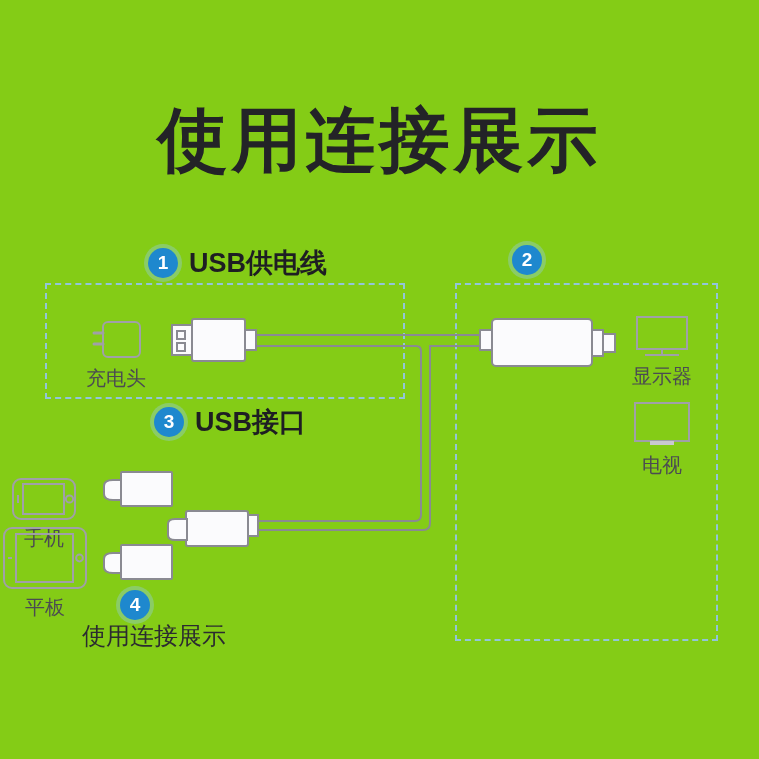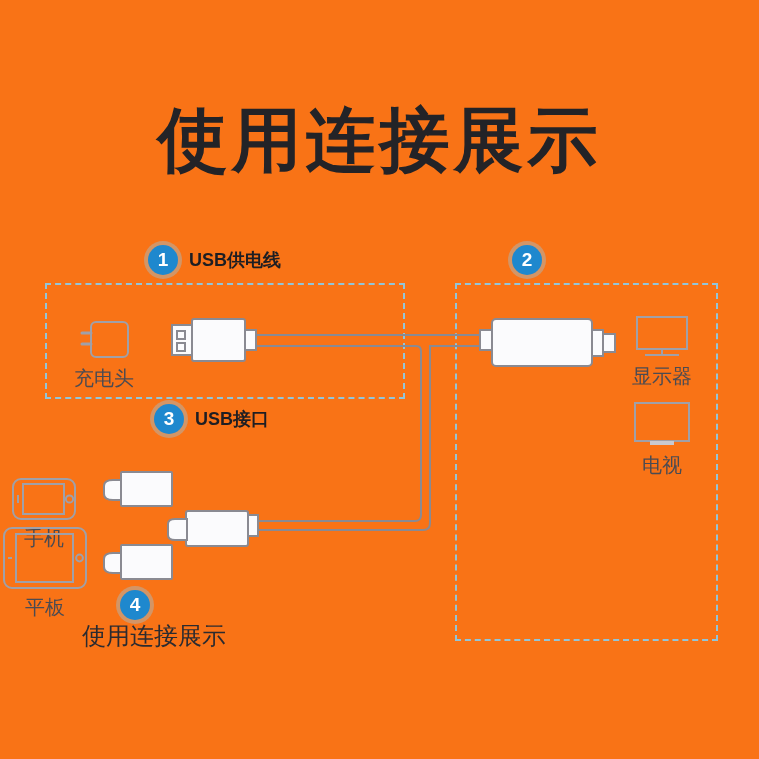--- a/index.html
+++ b/index.html
@@ -1,50 +1,50 @@
 <!DOCTYPE html>
 <html><head>
 <meta charset="utf-8">
 <style>
   html,body { margin:0; padding:0; }
   .canvas {
     position:relative; width:759px; height:759px;
-    background:#f97316; overflow:hidden;
+    background:#84cc16; overflow:hidden;
     font-family:"Liberation Sans","DejaVu Sans",sans-serif;
   }
   .title {
     position:absolute; top:94px; left:0; width:100%;
     text-align:center; font-size:70px; font-weight:900;
     color:#232327; letter-spacing:4px; white-space:nowrap;
   }
   .dashed-box { position:absolute; border:2px dashed #92c5da; }
   .box-left  { left:45px;  top:283px; width:356px; height:112px; }
   .box-right { left:455px; top:283px; width:259px; height:354px; }
 
   .step { position:absolute; display:flex; align-items:center; gap:11px; }
   .badge {
     width:30px; height:30px; border-radius:50%;
     background:#1e88ce; color:#ffffff;
     font-size:19px; font-weight:700;
     display:flex; align-items:center; justify-content:center;
     box-shadow:0 0 0 4px rgba(150,205,235,0.38);
   }
-  .step-label { font-size:18px; font-weight:700; color:#1e1e23; white-space:nowrap; }
+  .step-label { font-size:27px; font-weight:700; color:#1e1e23; white-space:nowrap; }
   .step-1 { left:148px; top:245px; }
   .step-2 { left:512px; top:245px; }
   .step-3 { left:154px; top:404px; }
   .badge-4 { position:absolute; left:120px; top:590px; }
   .step4-text {
     position:absolute; left:82px; top:620px;
     font-size:24px; color:#2b2b30; white-space:nowrap;
   }
 
   .device { position:absolute; display:flex; flex-direction:column; align-items:center; }
   .device-label { font-size:20px; color:#4b4b52; margin-top:5px; white-space:nowrap; }
-  .dev-charger   { left:68px;  top:320px; width:72px; }
+  .dev-charger   { left:80px;  top:320px; width:72px; }
   .dev-phone     { left:8px;   top:478px; width:72px;text-align:center; }
   .dev-tablet    { left:2px;   top:527px; width:86px; }
   .dev-monitor   { left:630px; top:316px; width:64px; }
   .dev-tv        { left:633px; top:402px; width:58px; }
   .dev-projector { left:631px; top:484px; width:64px; }
 
   svg.overlay { position:absolute; left:0; top:0; pointer-events:none; }
   .icon-stroke { stroke:#a0a0a8; stroke-width:2; fill:none; }
 </style>
 </head>

